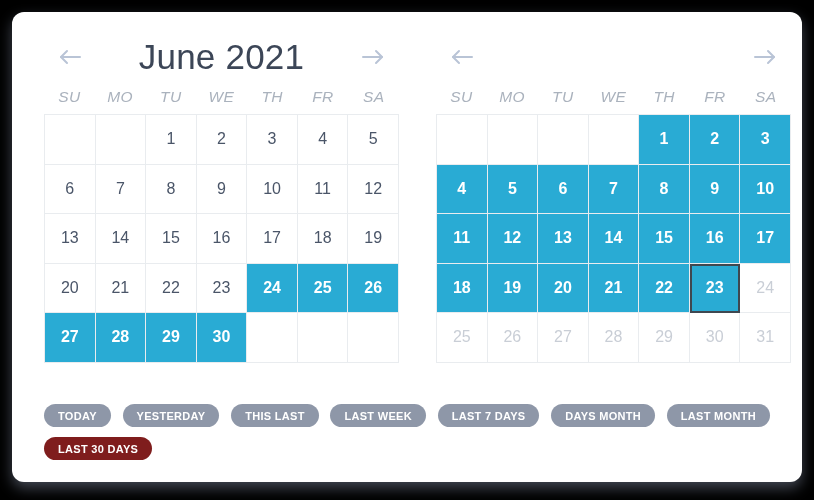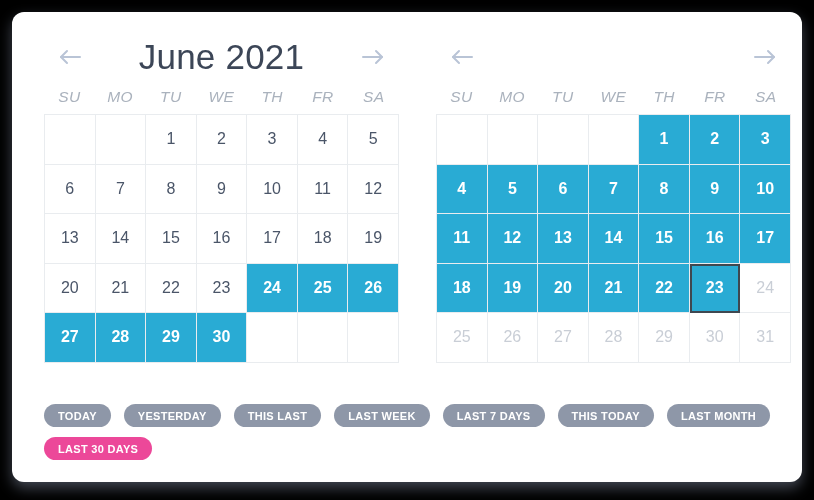--- a/index.html
+++ b/index.html
@@ -156,21 +156,21 @@
     display: inline-flex;
     align-items: center;
     justify-content: center;
     border: none;
     cursor: pointer;
     white-space: nowrap;
     font-family: "Liberation Sans", sans-serif;
   }
 
   .preset-btn.active {
-    background: #ec4899;
+    background: #7f1d1d;
   }
 </style>
 </head>
 <body>
 
 <div id="picker-card">
   <div id="caret"></div>
 
   <div class="cal-wrap" id="calendar-june">
     <div class="cal-header">
@@ -298,17 +298,17 @@
         <div class="day-cell disabled">31</div>
       </div>
   </div>
 
   <div id="presets">
       <button class="preset-btn">TODAY</button>
       <button class="preset-btn">YESTERDAY</button>
       <button class="preset-btn">THIS LAST</button>
       <button class="preset-btn">LAST WEEK</button>
       <button class="preset-btn">LAST 7 DAYS</button>
-      <button class="preset-btn">THIS TODAY</button>
+      <button class="preset-btn">DAYS MONTH</button>
       <button class="preset-btn">LAST MONTH</button>
       <button class="preset-btn active">LAST 30 DAYS</button>
     </div>
 </div>
 
 </body></html>

